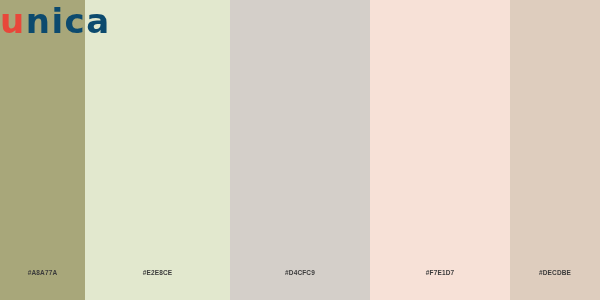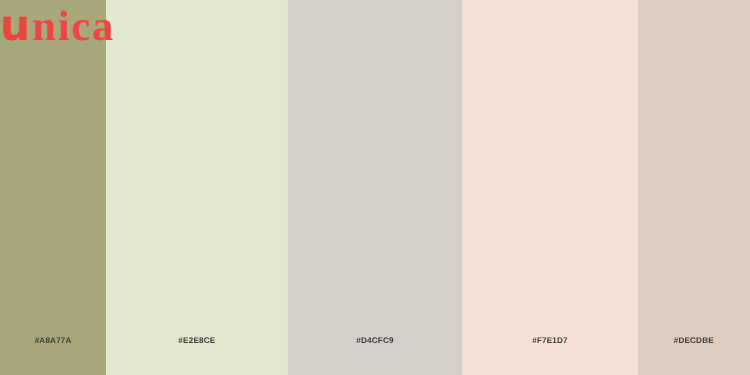--- a/index.html
+++ b/index.html
@@ -75,16 +75,16 @@
       <div class="swatch-label">#F7E1D7</div>
     </div>
 
     <div class="swatch" style="background: rgb(222, 205, 190); width: 90px;">
       <div class="swatch-label">#DECDBE</div>
     </div>
 
   </div>
 
   <div class="logo">
-    <span style="color: rgb(232, 71, 58);">u</span><span style="color: #ef4444; font-family: Liberation Serif, serif;">nica</span>
+    <span style="color: rgb(232, 71, 58);">u</span><span style="color: #0c4a6e;">nica</span>
   </div>
 
 </div>
 
 </body></html>

